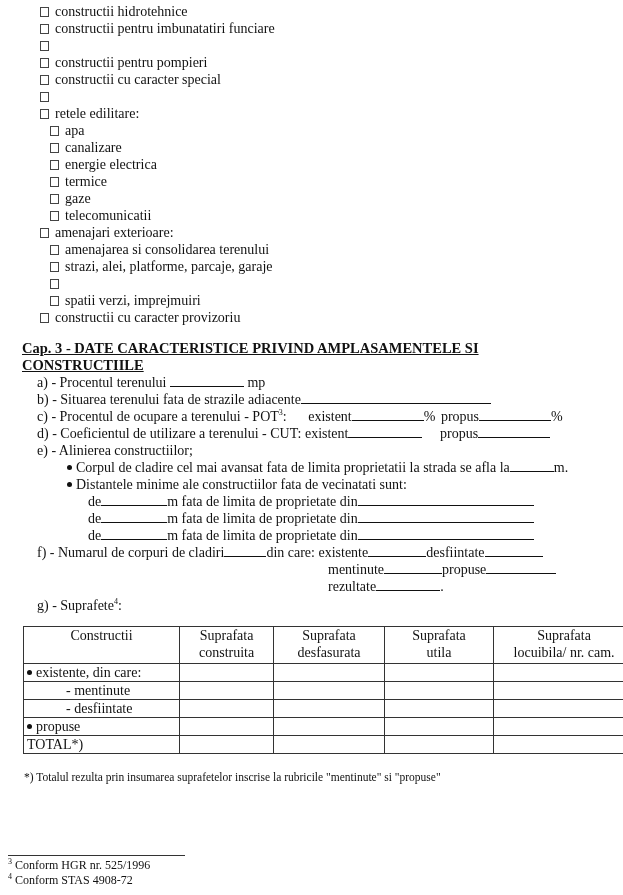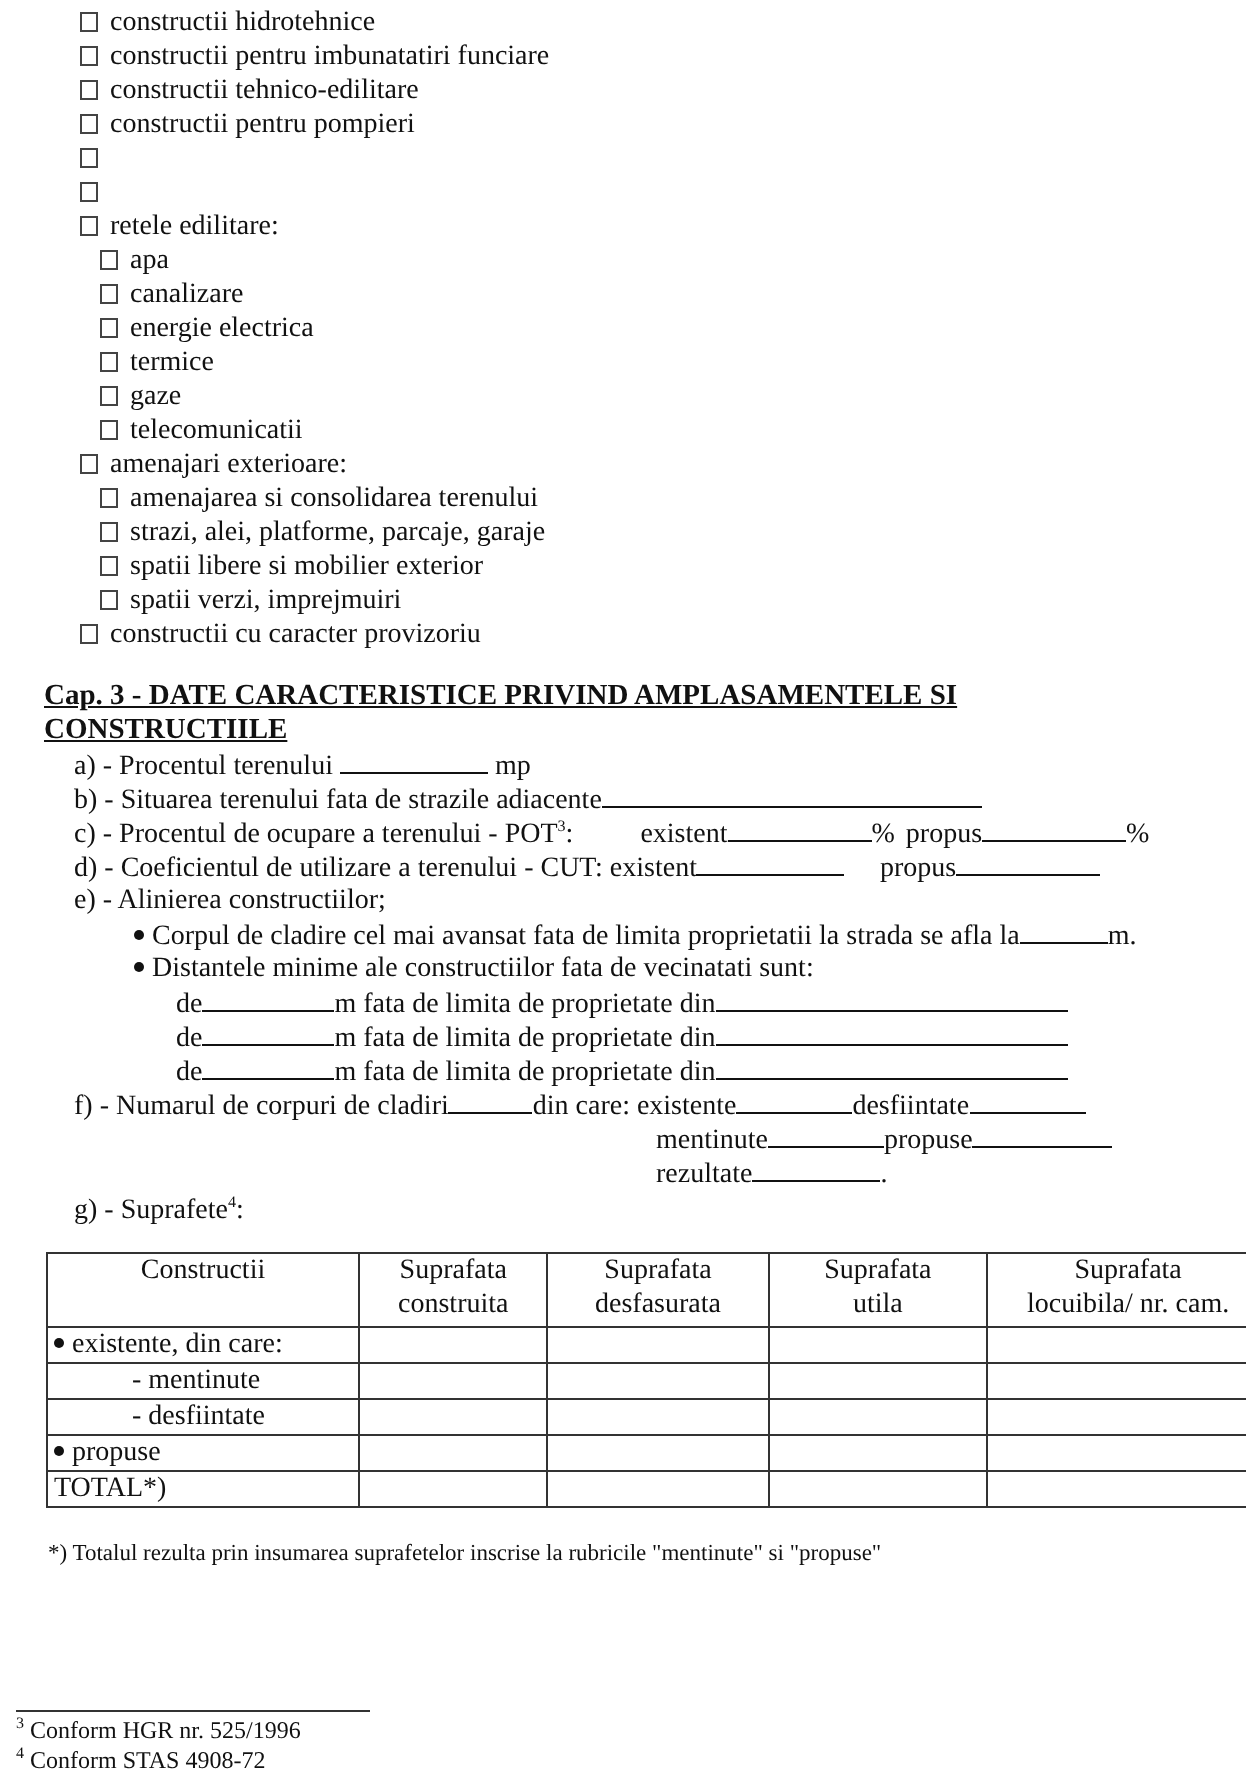--- a/index.html
+++ b/index.html
@@ -16,55 +16,55 @@
   table.surf th{text-align:center;vertical-align:top;}
   .note{font-size:11.5px;}
   .fnline{position:absolute;left:8px;top:855px;width:177px;border-top:1px solid #333;}
 </style>
 </head>
 <body>
 
 <div>
   <div class="abs" style="left:40px;top:3px"><span class="cb"></span><span>constructii hidrotehnice</span></div>
   <div class="abs" style="left:40px;top:20px"><span class="cb"></span><span>constructii pentru imbunatatiri funciare</span></div>
-  <div class="abs" style="left:40px;top:37px"><span class="cb"></span><span>constructii tehnico-edilitare</span></div>
+  <div class="abs" style="left:40px;top:37px"><span class="cb"></span></div>
   <div class="abs" style="left:40px;top:54px"><span class="cb"></span><span>constructii pentru pompieri</span></div>
-  <div class="abs" style="left:40px;top:71px"><span class="cb"></span></div>
+  <div class="abs" style="left:40px;top:71px"><span class="cb"></span><span>constructii cu caracter special</span></div>
   <div class="abs" style="left:40px;top:88px"><span class="cb"></span></div>
   <div class="abs" style="left:40px;top:105px"><span class="cb"></span><span>retele edilitare:</span></div>
   <div class="abs" style="left:50px;top:122px"><span class="cb"></span><span>apa</span></div>
   <div class="abs" style="left:50px;top:139px"><span class="cb"></span><span>canalizare</span></div>
   <div class="abs" style="left:50px;top:156px"><span class="cb"></span><span>energie electrica</span></div>
   <div class="abs" style="left:50px;top:173px"><span class="cb"></span><span>termice</span></div>
   <div class="abs" style="left:50px;top:190px"><span class="cb"></span><span>gaze</span></div>
   <div class="abs" style="left:50px;top:207px"><span class="cb"></span><span>telecomunicatii</span></div>
   <div class="abs" style="left:40px;top:224px"><span class="cb"></span><span>amenajari exterioare:</span></div>
   <div class="abs" style="left:50px;top:241px"><span class="cb"></span><span>amenajarea si consolidarea terenului</span></div>
   <div class="abs" style="left:50px;top:258px"><span class="cb"></span><span>strazi, alei, platforme, parcaje, garaje</span></div>
-  <div class="abs" style="left:50px;top:275px"><span class="cb"></span><span>spatii libere si mobilier exterior</span></div>
+  <div class="abs" style="left:50px;top:275px"><span class="cb"></span></div>
   <div class="abs" style="left:50px;top:292px"><span class="cb"></span><span>spatii verzi, imprejmuiri</span></div>
   <div class="abs" style="left:40px;top:309px"><span class="cb"></span><span>constructii cu caracter provizoriu</span></div>
 </div>
 
 <div class="abs heading" style="left:22px;top:340px">Cap. 3 - DATE CARACTERISTICE PRIVIND AMPLASAMENTELE SI</div>
 <div class="abs heading" style="left:22px;top:357px">CONSTRUCTIILE</div>
 
 <div class="abs" style="left:37px;top:374px">
   <span>a) - Procentul terenului</span>
   <span class="blank" style="width:74px"></span>
   <span>mp</span>
 </div>
 
 <div class="abs" style="left:37px;top:391px">
   <span>b) - Situarea terenului fata de strazile adiacente</span><span class="blank" style="width:190px"></span>
 </div>
 
 <div class="abs" style="left:37px;top:408px">
   <span>c) - Procentul de ocupare a terenului - POT</span><sup>3</sup><span>:</span>
-  <span style="margin-left:30px">existent</span><span class="blank" style="width:72px"></span><span>%</span>
+  <span style="margin-left:18px">existent</span><span class="blank" style="width:72px"></span><span>%</span>
   <span style="margin-left:2px">propus</span><span class="blank" style="width:72px"></span><span>%</span>
 </div>
 
 <div class="abs" style="left:37px;top:425px">
   <span>d) - Coeficientul de utilizare a terenului - CUT: existent</span><span class="blank" style="width:74px"></span>
   <span style="margin-left:14px">propus</span><span class="blank" style="width:72px"></span>
 </div>
 
 <div class="abs" style="left:37px;top:442px">e) - Alinierea constructiilor;</div>
 <div class="abs" style="left:67px;top:459px">

